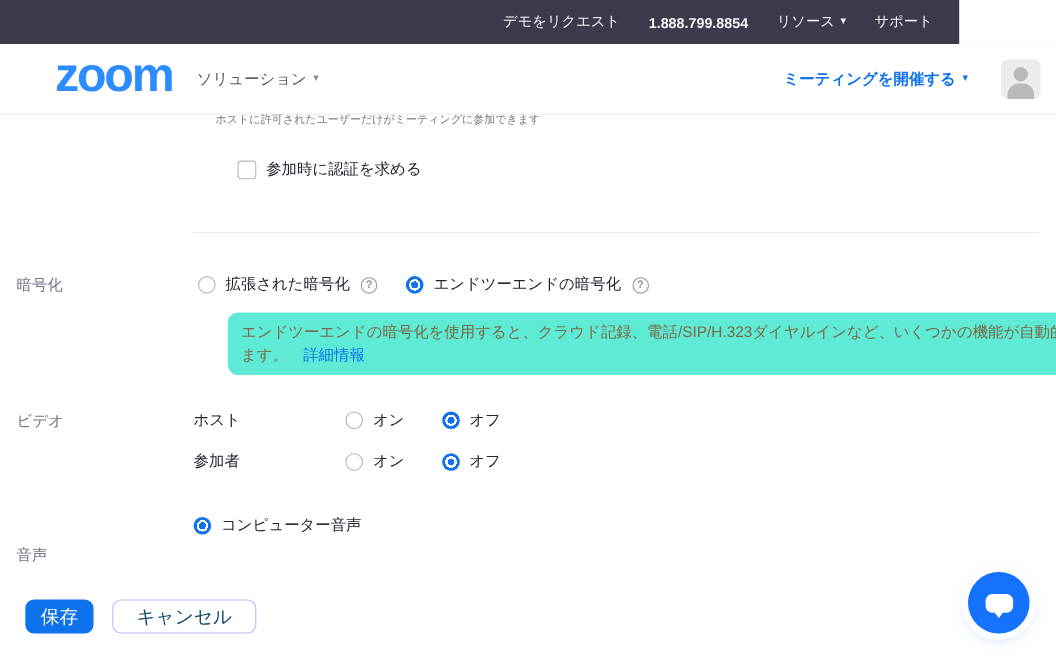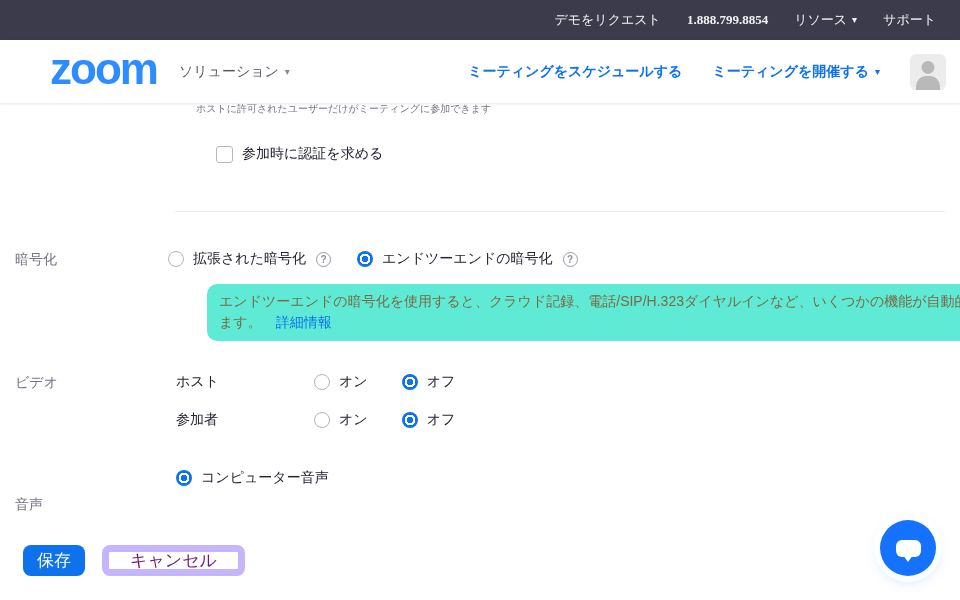--- a/index.html
+++ b/index.html
@@ -4,23 +4,23 @@
 <style>
   * { margin:0; padding:0; box-sizing:border-box; }
   html,body { width:960px; height:600px; }
   body {
     font-family:"Liberation Sans","DejaVu Sans",sans-serif;
     background:#ffffff; overflow:hidden; position:relative;
     color:#232333;
   }
   
   .topbar {
-    position:absolute; left:0; top:0; width:960px; height:40px;
+    position:absolute; left:0; top:0; width:872px; height:40px;
     background:#3b3b4c; display:flex; align-items:center;
-    justify-content:flex-end; gap:26px; padding-right:24px;font-family:Liberation Serif, serif;
+    justify-content:flex-end; gap:26px; padding-right:24px;
   }
   .topbar-item {
     color:#f2f2f5; font-size:13px; cursor:pointer; display:flex;
     align-items:center; gap:5px; white-space:nowrap;
   }
   .topbar-item.phone { font-weight:bold; }
   .caret { font-size:10px; line-height:1; }
   
   .header {
     position:absolute; left:0; top:40px; width:960px; height:63px;
@@ -109,21 +109,21 @@
   
   .btn-row {
     position:absolute; left:23px; top:545px; display:flex; gap:17px;
   }
   .btn {
     height:31px; border-radius:8px; font-size:17px; display:flex;
     align-items:center; justify-content:center; cursor:pointer;
     font-family:inherit;
   }
   .btn-save { background:#0e72ed; color:#fff; border:none; padding:0 14px; }
-  .btn-cancel { background:#fff; color:#701a75; border:7px solid #c4b5fd; padding:0 21px; }
+  .btn-cancel { background:#fff; color:#0c4a6e; border:1px solid #c4b5fd; padding:0 21px; }
   
   .chat-fab {
     position:absolute; left:880px; top:520px; width:56px; height:56px;
     border-radius:50%; background:#1472ff;
     box-shadow:0 0 0 6px rgba(255,255,255,0.85), 0 4px 14px rgba(20,114,255,0.25);
     display:flex; align-items:center; justify-content:center; cursor:pointer;
   }
   .chat-icon {
     width:25px; height:17px; background:#fff; border-radius:6px; position:relative;
   }
@@ -146,21 +146,20 @@
   <span class="topbar-item">サポート</span>
 </div>
 
 <div class="header">
   <div class="logo">zoom</div>
   <div class="solutions">
     <span>ソリューション</span>
     <span class="caret">▾</span>
   </div>
   <div class="header-right">
-    <span class="header-link">ミーティングをスケジュールする</span>
     <span class="header-link">
       <span>ミーティングを開催する</span>
       <span class="caret">▾</span>
     </span>
     <div class="avatar">
       <div class="head"></div>
       <div class="shoulders"></div>
     </div>
   </div>
 </div>
@@ -168,21 +167,21 @@
 <div class="note">ホストに許可されたユーザーだけがミーティングに参加できます</div>
 
 <div class="auth-row">
   <div class="checkbox"></div>
   <span class="auth-label">参加時に認証を求める</span>
 </div>
 
 <div class="divider"></div>
 
 <div class="section-label" style="top:251px;">暗号化</div>
-<div class="row" style="left:168px; top:250px; gap:26px;align-items:center;">
+<div class="row" style="left:180px; top:250px; gap:26px;align-items:center;">
   <span class="opt">
     <span class="radio"></span>
     <span>拡張された暗号化</span>
     <span class="help-icon">?</span>
   </span>
   <span class="opt">
     <span class="radio checked"></span>
     <span>エンドツーエンドの暗号化</span>
     <span class="help-icon">?</span>
   </span>

